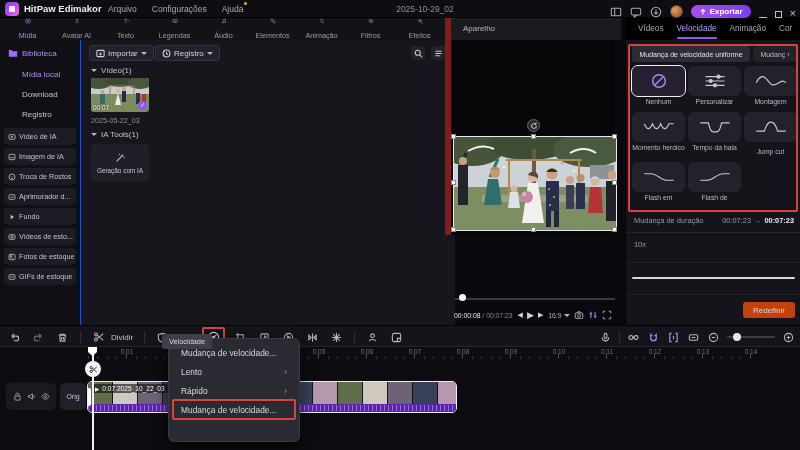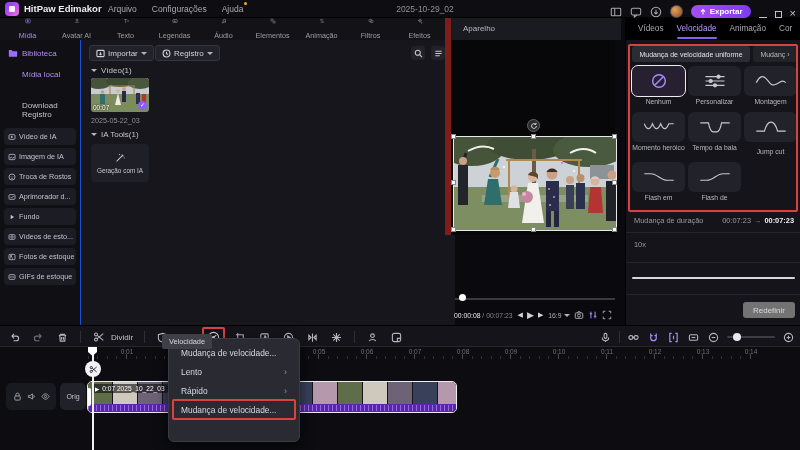--- a/index.html
+++ b/index.html
@@ -88,21 +88,21 @@
   .subtab.off { left:127px; width:44px; background:#222229; color:#b9b9c1; gap:2px; }
   .redbox { border:2px solid #d84340; border-radius:2px; pointer-events:none; z-index:40; }
   .tile { position:absolute; width:53px; height:30px; background:#22222a; border-radius:6px; display:flex; align-items:center; justify-content:center; color:#c8c8d0; }
   .tile.sel { outline:1.5px solid #ececf2; background:#262030; color:#a78bfa; }
   .tile-label { position:absolute; width:53px; text-align:center; font-size:6.8px; color:#b8b8c0; line-height:7.5px; }
   .dur-row { position:absolute; left:8px; top:176px; width:160px; display:flex; align-items:center; font-size:7.4px; color:#9a9aa2; }
   .dur-row .to { color:#ececf2; font-weight:bold; }
   .sep-line { position:absolute; left:0; width:175px; height:1px; background:#24242b; }
   .speed-scale { position:absolute; left:8px; top:200px; font-size:7.4px; color:#9a9aa2; }
   .speed-slider { position:absolute; left:6px; top:237px; width:163px; height:2px; background:#d8d8dc; border-radius:1px; }
-  .reset-btn { position:absolute; left:117px; top:262px; width:52px; height:16px; background:#737373; border-radius:3px;
+  .reset-btn { position:absolute; left:117px; top:262px; width:52px; height:16px; background:#c2410c; border-radius:3px;
                font-size:8px; color:#d8d8de; display:flex; align-items:center; justify-content:center; }
 
   
   .toolbar { position:absolute; left:0; top:325px; width:800px; height:22px; background:#14141a; border-top:1px solid #000; border-bottom:1px solid #26262c; }
   .tb-left { position:absolute; left:8px; top:0; height:22px; display:flex; align-items:center; gap:11px; }
   .tb-right2 { position:absolute; right:5px; top:0; height:22px; display:flex; align-items:center; gap:7px; }
   .tsep { width:1px; height:12px; background:#2e2e36; }
   .t-ico { width:13px; height:13px; color:#b4b4bc; display:flex; align-items:center; justify-content:center; }
   .split-label { font-size:8px; color:#c0c0c8; margin-left:-5px; }
   .speed-wrap { position:relative; padding:2px 3px; }
@@ -261,21 +261,21 @@
   <div class="sidebar">
     <div class="sb-row sel" style="top:6px">
       <svg width="10" height="10" viewBox="0 0 12 12" fill="#9f6bff">
           <path d="M1 2.5h3.5l1 1.5H11v5.5a1 1 0 0 1-1 1H2a1 1 0 0 1-1-1z"></path>
         </svg>
       <span>Biblioteca</span>
       </div>
     <div class="sb-row sel" style="top:27px; left:22px">
         <span>Mídia local</span>
       </div>
-    <div class="sb-row" style="top:58px; left:22px">
+    <div class="sb-row" style="top:47px; left:22px">
         <span>Download</span>
       </div>
     <div class="sb-row" style="top:67px; left:22px">
         <span>Registro</span>
       </div>
 
     <div class="sb-chip" style="top:88px">
       <svg viewBox="0 0 12 12" fill="none" stroke="currentColor" stroke-width="1.2">
           <rect x="1.5" y="2.5" width="9" height="7" rx="1.5"></rect>
           <path d="M5 5 7 6 5 7z" fill="currentColor"></path>

